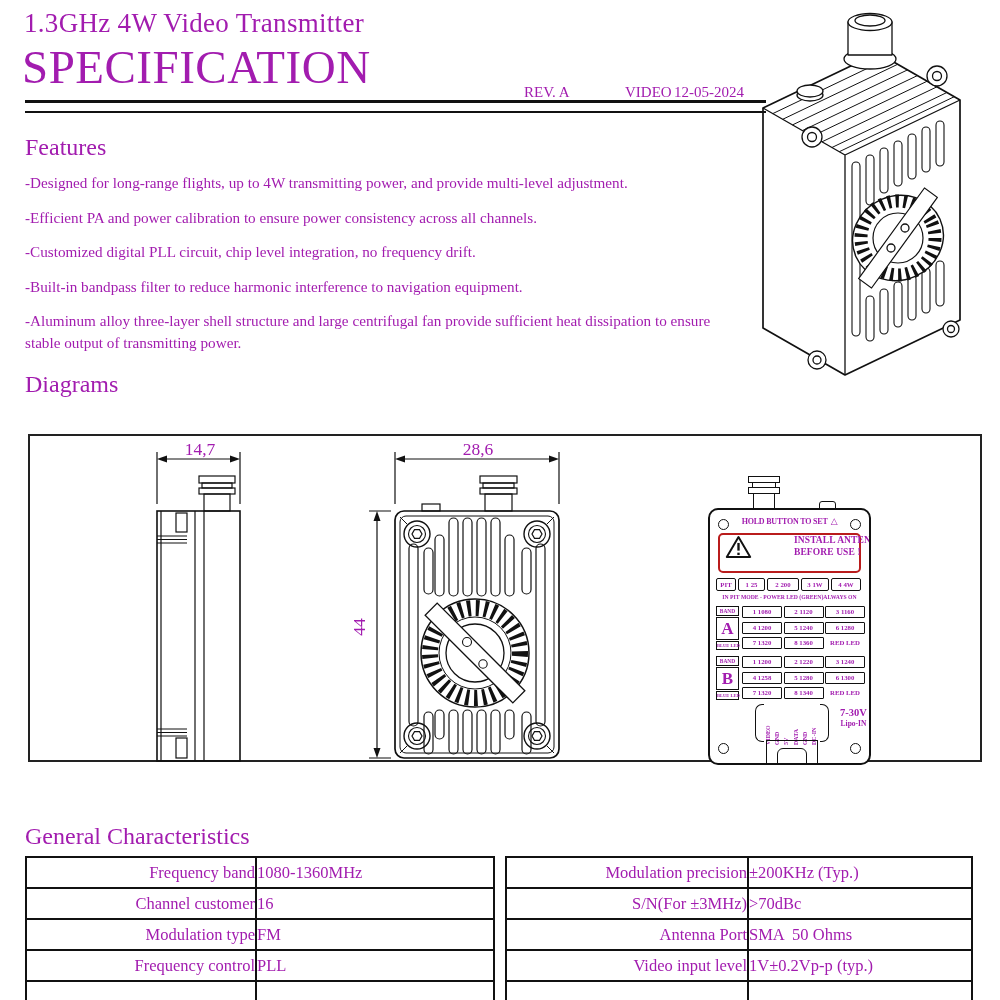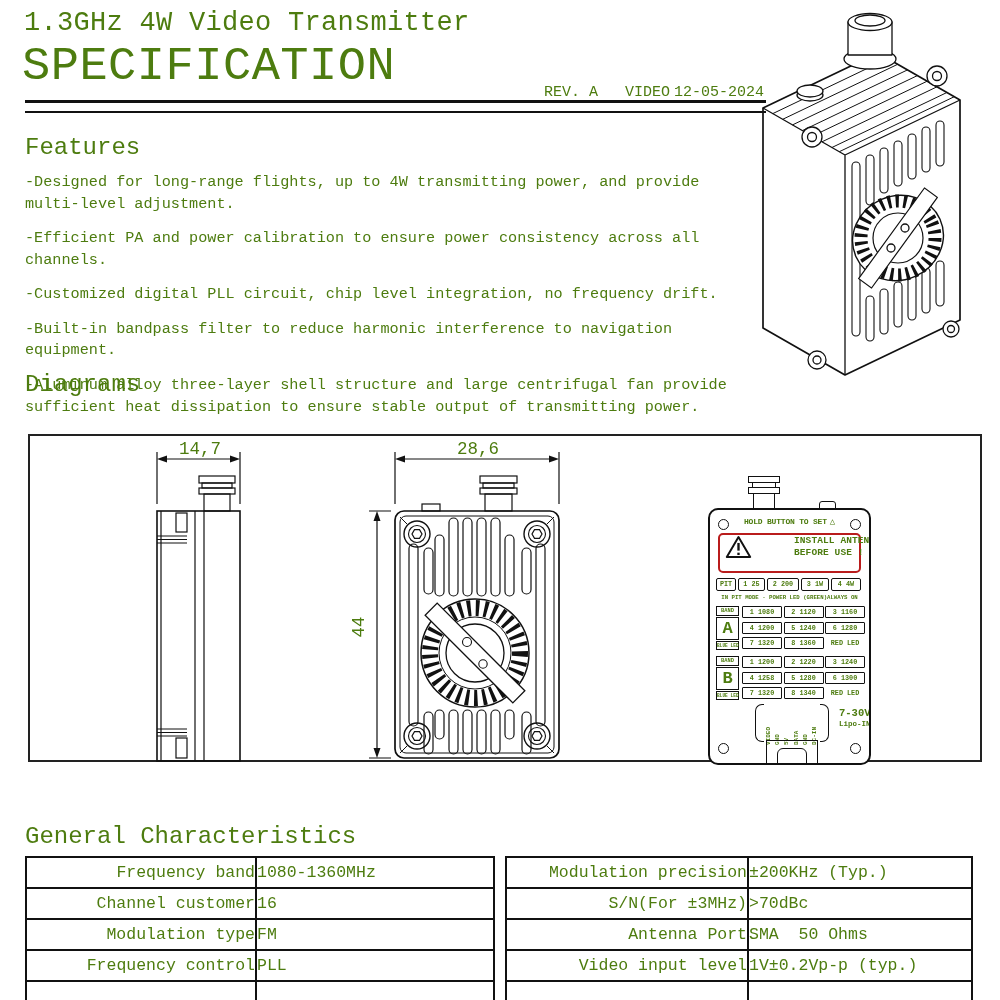--- a/index.html
+++ b/index.html
@@ -1,23 +1,23 @@
 <!DOCTYPE html>
 <html><head>
 <meta charset="utf-8">
 <style>
   html,body{margin:0;padding:0;background:#fff;}
   .page{position:relative;width:1000px;height:1000px;background:#fff;overflow:hidden;
-        font-family:Liberation Mono, monospace;color:#4d7c0f;}
+        font-family:Liberation Serif, serif;color:#a21caf;}
   .abs{position:absolute;}
 
   
   .product-title{left:24px;top:8px;font-size:27px;letter-spacing:.3px;}
   .doc-title{left:22px;top:40px;font-size:47px;letter-spacing:.5px;}
-  .rev{left:544px;top:84px;font-size:15px;}
+  .rev{left:524px;top:84px;font-size:15px;}
   .date-label{left:625px;top:84px;font-size:15px;}
   .date-value{left:674px;top:84px;font-size:15px;}
   .rule{left:25px;top:100px;width:741px;height:8px;border-top:3px solid #111;border-bottom:2px solid #111;}
 
   
   .sec-h{font-size:24px;}
   .feat-h{left:25px;top:134px;}
   .diag-h{left:25px;top:371px;}
   .gen-h{left:25px;top:823px;}
 

